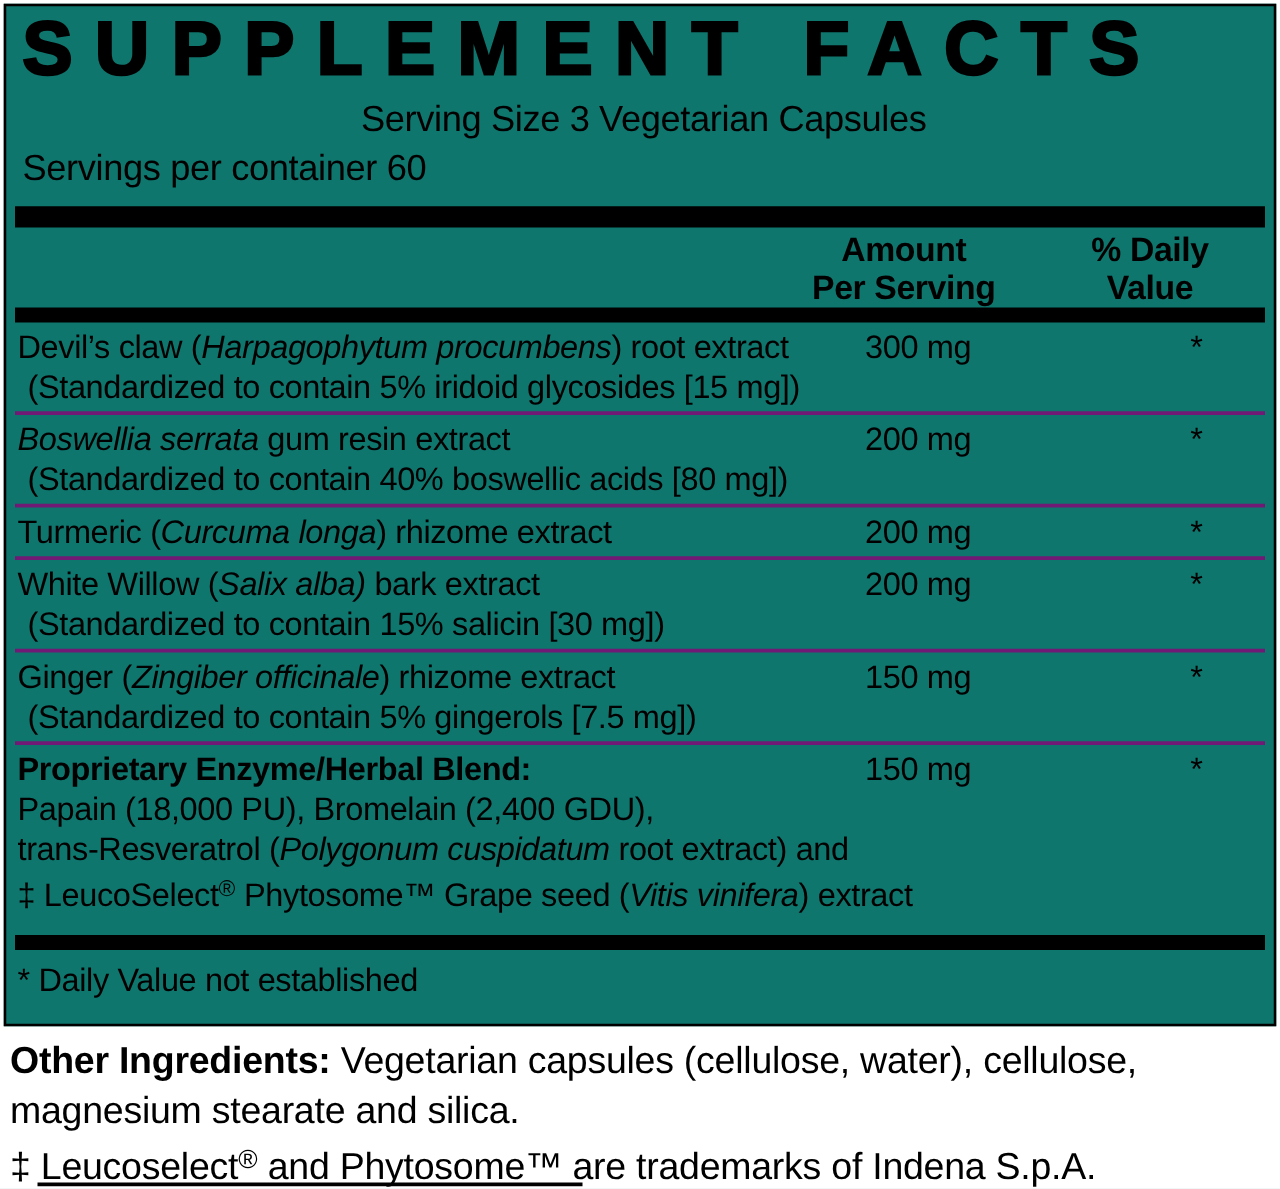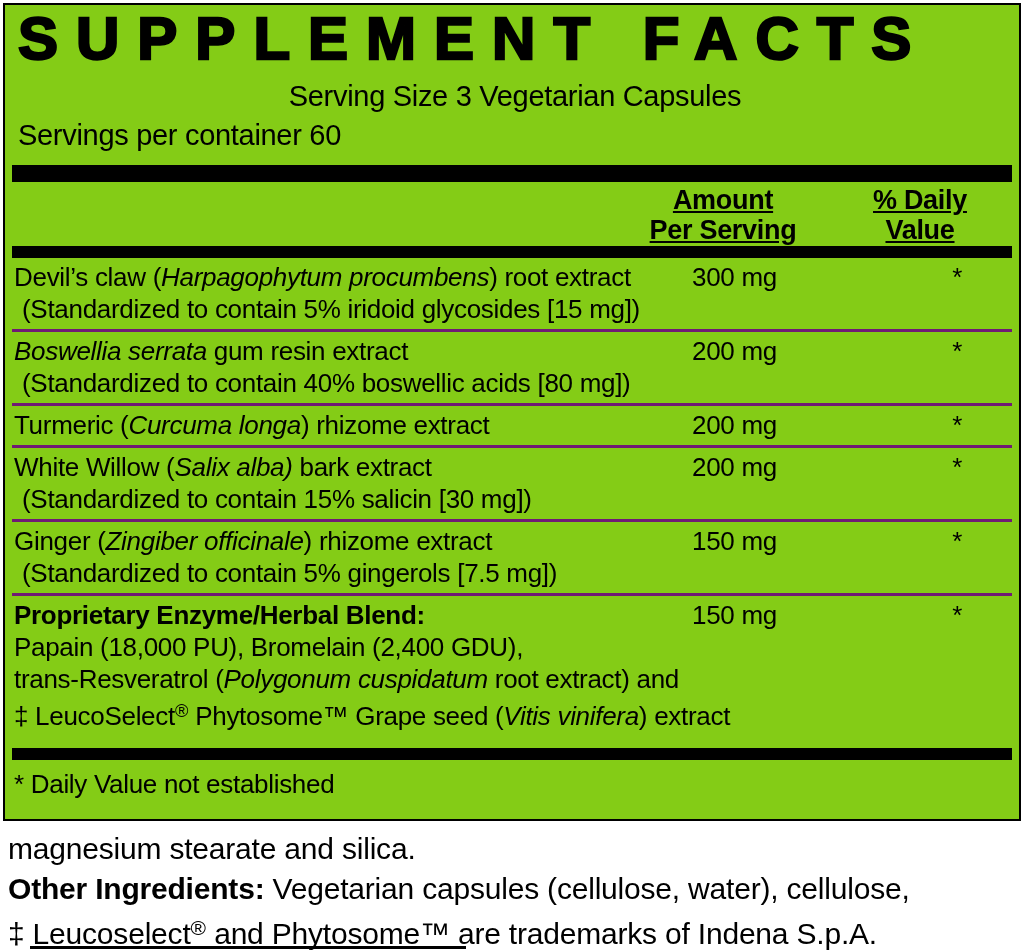--- a/index.html
+++ b/index.html
@@ -1,40 +1,40 @@
 <!DOCTYPE html>
 <html><head>
 <meta charset="utf-8">
 <style>
   * { margin:0; padding:0; box-sizing:border-box; }
   html,body { width:1024px; height:951px; background:#ffffff; overflow:hidden; }
   body { font-family:"Liberation Sans","DejaVu Sans",sans-serif; color:#000; position:relative; }
 
   .facts-box {
     position:absolute; left:3px; top:3px; width:1018px; height:818px;
-    border:2px solid #000; background:#84cc16; padding:0 7px;
+    border:2px solid #000; background:#0f766e; padding:0 7px;
   }
 
   .title {
     margin-top:6px; font-size:60px; line-height:56px; font-weight:bold;
     letter-spacing:18px; white-space:nowrap;
     -webkit-text-stroke:2.4px #000;
     margin-left:6px;
   }
   .serving-line { font-size:29px; line-height:33px; margin-left:6px; letter-spacing:-0.3px; }
   .serving-line.first { margin-top:13px;text-align:center; }
   .serving-line.second { margin-top:6px; }
 
   .rule-thick { height:17px; background:#000; margin-top:13px; }
   .rule-mid   { height:12px; background:#000; }
 
   .col-headers { position:relative; height:64px; }
   .col-headers .hdr {
     position:absolute; top:3px; text-align:center;
-    font-weight:bold; font-size:27px; line-height:30px; letter-spacing:-0.3px;text-decoration:underline;
+    font-weight:bold; font-size:27px; line-height:30px; letter-spacing:-0.3px;
   }
   .hdr-amount { left:616px; width:190px; }
   .hdr-dv     { left:828px; width:160px; }
 
   .row { padding:4px 0 5px 0; }
   .row + .row { border-top:3px solid #701a75; }
   .row-main {
     display:grid; grid-template-columns:680px 160px 1fr; align-items:start;
   }
   .cell, .row-sub, .blend-line, .footnote {
@@ -141,19 +141,19 @@
 
   </div>
 
   <div class="rule-mid"></div>
 
   <div class="footnote">* Daily Value not established</div>
 
 </div>
 
 <div class="footer-block">
+  <div class="footer-line"><span class="bd">Other Ingredients:</span><span> Vegetarian capsules (cellulose, water), cellulose,</span></div>
   <div class="footer-line">magnesium stearate and silica.</div>
-  <div class="footer-line"><span class="bd">Other Ingredients:</span><span> Vegetarian capsules (cellulose, water), cellulose,</span></div>
 </div>
 
 <div class="trademark-line"><span>‡ Leucoselect</span><span class="sup">®</span><span> and Phytosome™ are trademarks of Indena S.p.A.</span></div>
 
 <div class="cropped-rule"></div>
 
 </body></html>

